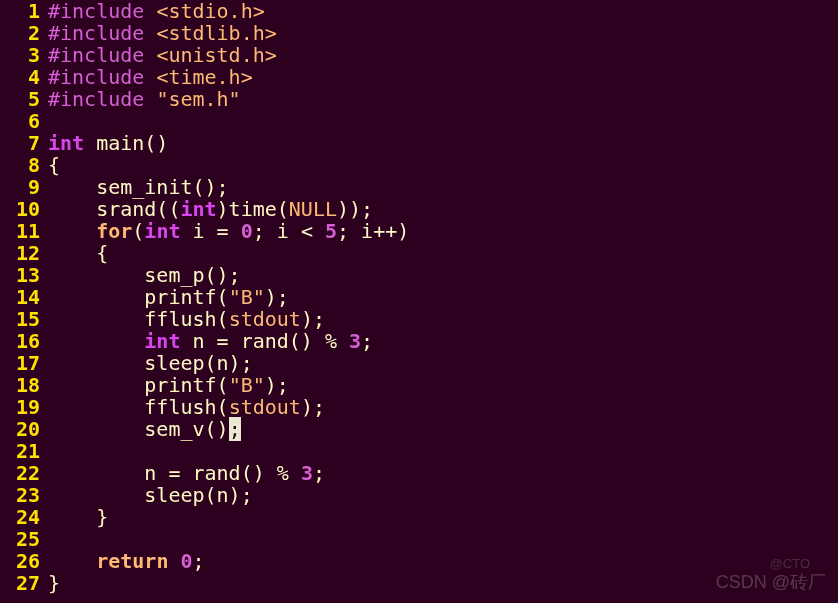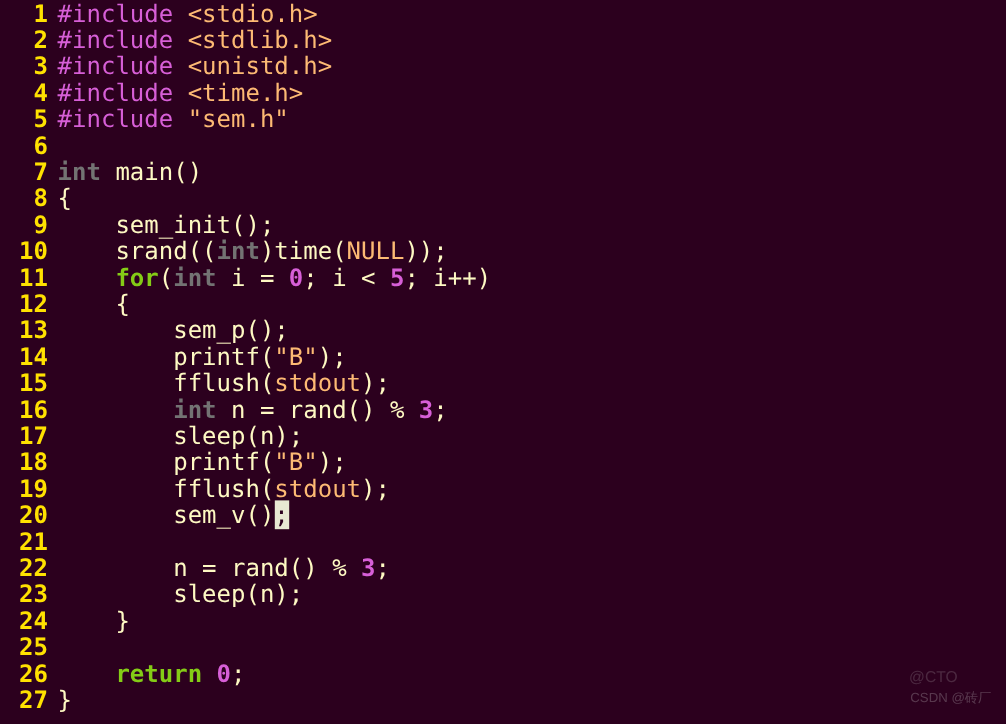--- a/index.html
+++ b/index.html
@@ -35,37 +35,37 @@
     flex: 1;
   }
   .cursor {
     background: #e8e8d3;
     color: #2c001e;
   }
   
   
   .tk-pre   { color: #d75fd7; font-weight:normal;}  
   .tk-hdr   { color: #fdba74; }                    
-  .tk-type  { color: #737373; font-weight:bold;margin-top:27px;}   
-  .tk-kw    { color: #84cc16; font-weight:bold;text-align:center;}   
+  .tk-type  { color: #d946ef; font-weight:bold;margin-top:27px;}   
+  .tk-kw    { color: #fdba74; font-weight:bold;text-align:center;}   
   .tk-num   { color: #d75fd7; font-weight:bold;}   
   .tk-plain { color: #fef9c3; }                    
   
   .watermark {
     position: absolute;
     bottom: 10px;
     right: 12px;
     color: rgba(220,220,220,0.25);
-    font-size: 11px;
+    font-size: 18px;
     font-family: sans-serif;
   }
   .watermark2 {
     position: absolute;
     bottom: 28px;
-    right: 40px;
+    right: 28px;
     color: rgba(220,220,220,0.18);
     font-size: 13px;
     font-family: sans-serif;
   }
 </style>
 </head>
 <body>
 
 <div class="editor" id="editor"><div class="line"><span class="lineno">1</span><span class="code"><span class="tk-pre">#include </span><span class="tk-hdr">&lt;stdio.h&gt;</span></span></div><div class="line"><span class="lineno">2</span><span class="code"><span class="tk-pre">#include </span><span class="tk-hdr">&lt;stdlib.h&gt;</span></span></div><div class="line"><span class="lineno">3</span><span class="code"><span class="tk-pre">#include </span><span class="tk-hdr">&lt;unistd.h&gt;</span></span></div><div class="line"><span class="lineno">4</span><span class="code"><span class="tk-pre">#include </span><span class="tk-hdr">&lt;time.h&gt;</span></span></div><div class="line"><span class="lineno">5</span><span class="code"><span class="tk-pre">#include </span><span class="tk-hdr">"sem.h"</span></span></div><div class="line"><span class="lineno">6</span><span class="code"><span class="tk-plain"></span></span></div><div class="line"><span class="lineno">7</span><span class="code"><span class="tk-type">int</span><span class="tk-plain"> main()</span></span></div><div class="line"><span class="lineno">8</span><span class="code"><span class="tk-plain">{</span></span></div><div class="line"><span class="lineno">9</span><span class="code"><span class="tk-plain">    sem_init();</span></span></div><div class="line"><span class="lineno">10</span><span class="code"><span class="tk-plain">    srand((</span><span class="tk-type">int</span><span class="tk-plain">)time(</span><span class="tk-hdr">NULL</span><span class="tk-plain">));</span></span></div><div class="line"><span class="lineno">11</span><span class="code"><span class="tk-plain">    </span><span class="tk-kw">for</span><span class="tk-plain">(</span><span class="tk-type">int</span><span class="tk-plain"> i = </span><span class="tk-num">0</span><span class="tk-plain">; i &lt; </span><span class="tk-num">5</span><span class="tk-plain">; i++)</span></span></div><div class="line"><span class="lineno">12</span><span class="code"><span class="tk-plain">    {</span></span></div><div class="line"><span class="lineno">13</span><span class="code"><span class="tk-plain">        sem_p();</span></span></div><div class="line"><span class="lineno">14</span><span class="code"><span class="tk-plain">        printf(</span><span class="tk-hdr">"B"</span><span class="tk-plain">);</span></span></div><div class="line"><span class="lineno">15</span><span class="code"><span class="tk-plain">        fflush(</span><span class="tk-hdr">stdout</span><span class="tk-plain">);</span></span></div><div class="line"><span class="lineno">16</span><span class="code"><span class="tk-plain">        </span><span class="tk-type">int</span><span class="tk-plain"> n = rand() % </span><span class="tk-num">3</span><span class="tk-plain">;</span></span></div><div class="line"><span class="lineno">17</span><span class="code"><span class="tk-plain">        sleep(n);</span></span></div><div class="line"><span class="lineno">18</span><span class="code"><span class="tk-plain">        printf(</span><span class="tk-hdr">"B"</span><span class="tk-plain">);</span></span></div><div class="line"><span class="lineno">19</span><span class="code"><span class="tk-plain">        fflush(</span><span class="tk-hdr">stdout</span><span class="tk-plain">);</span></span></div><div class="line"><span class="lineno">20</span><span class="code"><span class="tk-plain">        sem_v()</span><span class="cursor">;</span></span></div><div class="line"><span class="lineno">21</span><span class="code"><span class="tk-plain"></span></span></div><div class="line"><span class="lineno">22</span><span class="code"><span class="tk-plain">        n = rand() % </span><span class="tk-num">3</span><span class="tk-plain">;</span></span></div><div class="line"><span class="lineno">23</span><span class="code"><span class="tk-plain">        sleep(n);</span></span></div><div class="line"><span class="lineno">24</span><span class="code"><span class="tk-plain">    }</span></span></div><div class="line"><span class="lineno">25</span><span class="code"><span class="tk-plain"></span></span></div><div class="line"><span class="lineno">26</span><span class="code"><span class="tk-plain">    </span><span class="tk-kw">return</span><span class="tk-plain"> </span><span class="tk-num">0</span><span class="tk-plain">;</span></span></div><div class="line"><span class="lineno">27</span><span class="code"><span class="tk-plain">}</span></span></div></div>
 

